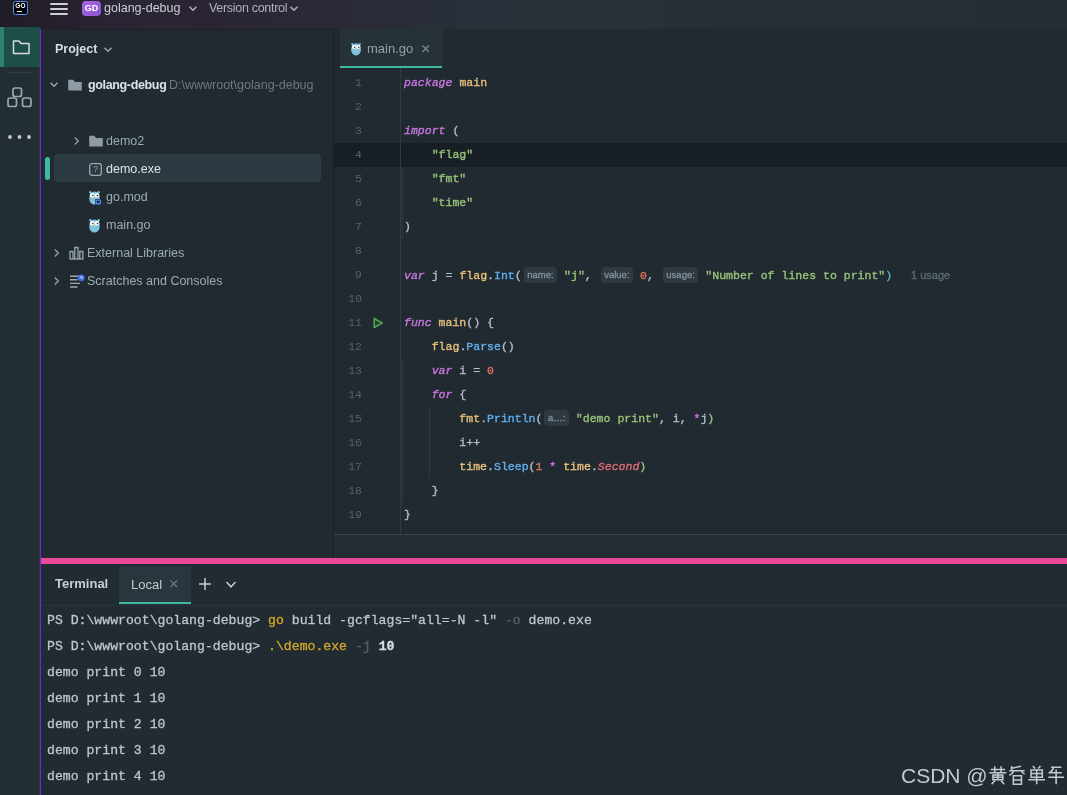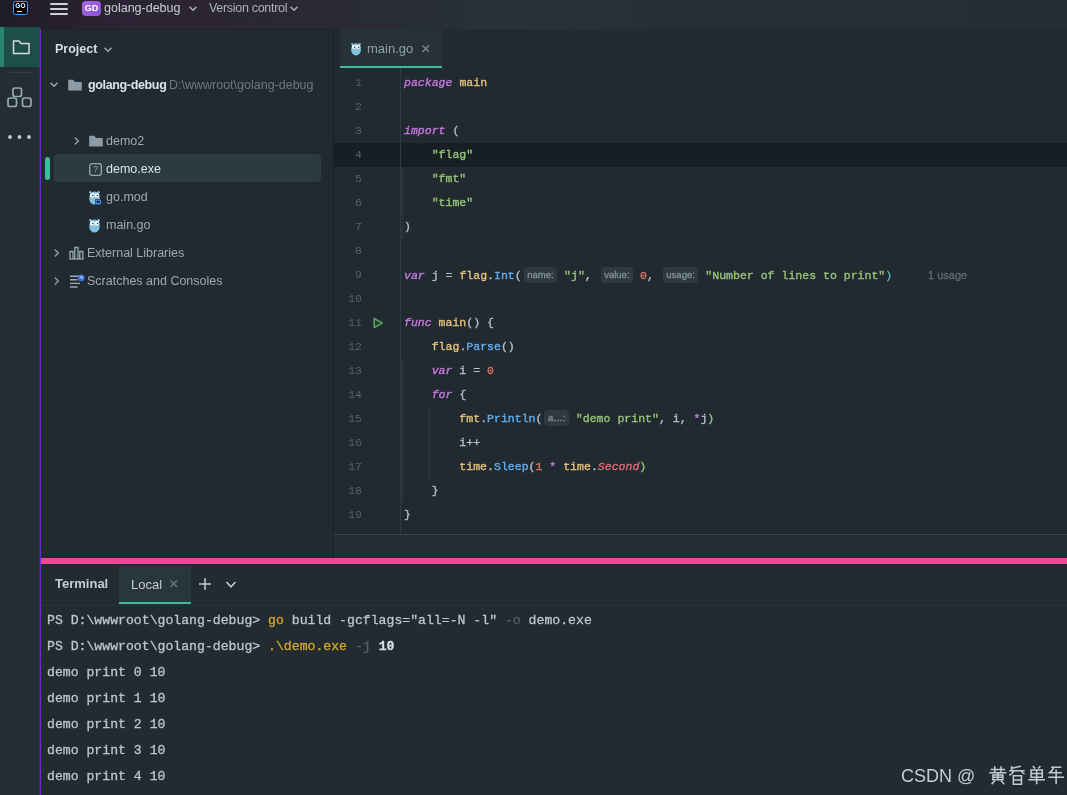--- a/index.html
+++ b/index.html
@@ -32,21 +32,21 @@
 .ln{left:0;width:29px;text-align:right;font-family:"Liberation Mono",monospace;font-size:11.5px;line-height:24px;color:#54626b}
 .cl{left:71px;font-family:"Liberation Mono",monospace;font-size:11.54px;line-height:24px;white-space:pre;color:#b6bfc9;-webkit-text-stroke:0.35px}
 .kw{color:#c678dd;font-style:italic}
 .op{color:#c678dd}
 .pk{color:#e5c07b}
 .fn{color:#61afef}
 .st{color:#98c379}
 .nu{color:#d96f5d}
 .cn{color:#e06c75;font-style:italic}
 .hint{display:inline-block;background:#2e3942;color:#828f98;font-family:"Liberation Sans",sans-serif;font-style:normal;font-size:9.5px;border-radius:4px;padding:0 3.5px;height:16px;line-height:16px;vertical-align:1px;margin:0 7px 0 2px}
-.usage{color:#5d6a72;font-family:"Liberation Sans",sans-serif;font-size:11px;margin-left:22px}
+.usage{color:#5d6a72;font-family:"Liberation Sans",sans-serif;font-size:11px;margin-left:5px}
 .guide{width:1px;background:#2e383f}
 #term{left:41px;top:558px;width:1026px;height:237px;background:#212b31;border-top:6px solid #ec4899}
 #tlabel{left:14px;top:12px;font-size:13px;font-weight:bold;color:#c6ced4}
 #ltab{left:78px;top:2px;width:72px;height:38px;background:#2a363d}
 #ltabu{left:78px;top:38px;width:72px;height:2px;background:#3db9a4}
 #ltext{left:90px;top:2px;height:38px;line-height:38px;font-size:13px;color:#c3cbd1}
 .tline{left:6px;height:26px;font-family:"Liberation Mono",monospace;font-size:13.16px;line-height:26px;white-space:pre;color:#bcc6cc;-webkit-text-stroke:0.3px}
 .gold{color:#d4a92a}
 .dim{color:#55626a}
 .wht{color:#d8dfe4;font-weight:bold}
@@ -256,21 +256,21 @@
 <div class="abs tline" style="top:44px">PS D:\wwwroot\golang-debug&gt; <span class="gold">go</span> build -gcflags="all=-N -l" <span class="dim">-o</span> demo.exe</div>
 <div class="abs tline" style="top:70px">PS D:\wwwroot\golang-debug&gt; <span class="gold">.\demo.exe</span> <span class="dim">-j</span> <span class="wht">10</span></div>
 <div class="abs tline" style="top:96px">demo print 0 10</div>
 <div class="abs tline" style="top:122px">demo print 1 10</div>
 <div class="abs tline" style="top:148px">demo print 2 10</div>
 <div class="abs tline" style="top:174px">demo print 3 10</div>
 <div class="abs tline" style="top:200px">demo print 4 10</div>
 <div class="abs tline" style="top:226px">demo print 5 10</div>
 </div>
 <div class="abs" id="watermark">
-<span class="abs" style="left:0;top:0;font-size:18px;line-height:24px;white-space:nowrap">CSDN @</span>
+<span class="abs" style="left:0;top:0;font-size:21px;line-height:24px;white-space:nowrap">CSDN @</span>
 <div class="abs" style="left:87px;top:1px;width:80px;height:24px">
         <svg class="abs" style="left:0;top:0" width="80" height="24" fill="none" stroke="#c3cbd1" stroke-width="1.7">
           <path transform="scale(0.9)" d="M3 5 H19 M7.5 1.5 V8 M14.5 1.5 V8 M1.5 8.5 H20.5 M5.5 11 H16.5 V16.5 H5.5 Z M11 8.5 V16.5 M5.5 13.7 H16.5 M7.5 17.5 L4 21.5 M14.5 17.5 L18 21.5"></path>
           <path transform="translate(19.5,0) scale(0.9)" d="M15 1.5 L4.5 3.5 M4.5 1 V6.5 M2 6.5 H19 M7 6.5 C6 9 4 10.5 2 11.5 M15.5 6.5 C16 8.5 17.5 9.5 19 10 M6.5 12 H15.5 V21.5 H6.5 Z M6.5 16.7 H15.5"></path>
           <path transform="translate(39,0) scale(0.9)" d="M6.5 1 L9 4 M15 1 L12.5 4 M4.5 5.5 H17 V13.5 H4.5 Z M10.75 5.5 V13.5 M4.5 9.5 H17 M1.5 16.5 H20 M10.75 13.5 V21.5"></path>
           <path transform="translate(58.5,0) scale(0.9)" d="M5 2.5 H16.5 M8 2.5 C7 5.5 5 8 2.5 9.2 M4.5 8.5 H17 M2 13.5 H19.5 M10.7 5 V21.5"></path>
         </svg>
       </div>
 </div>
 </div>

